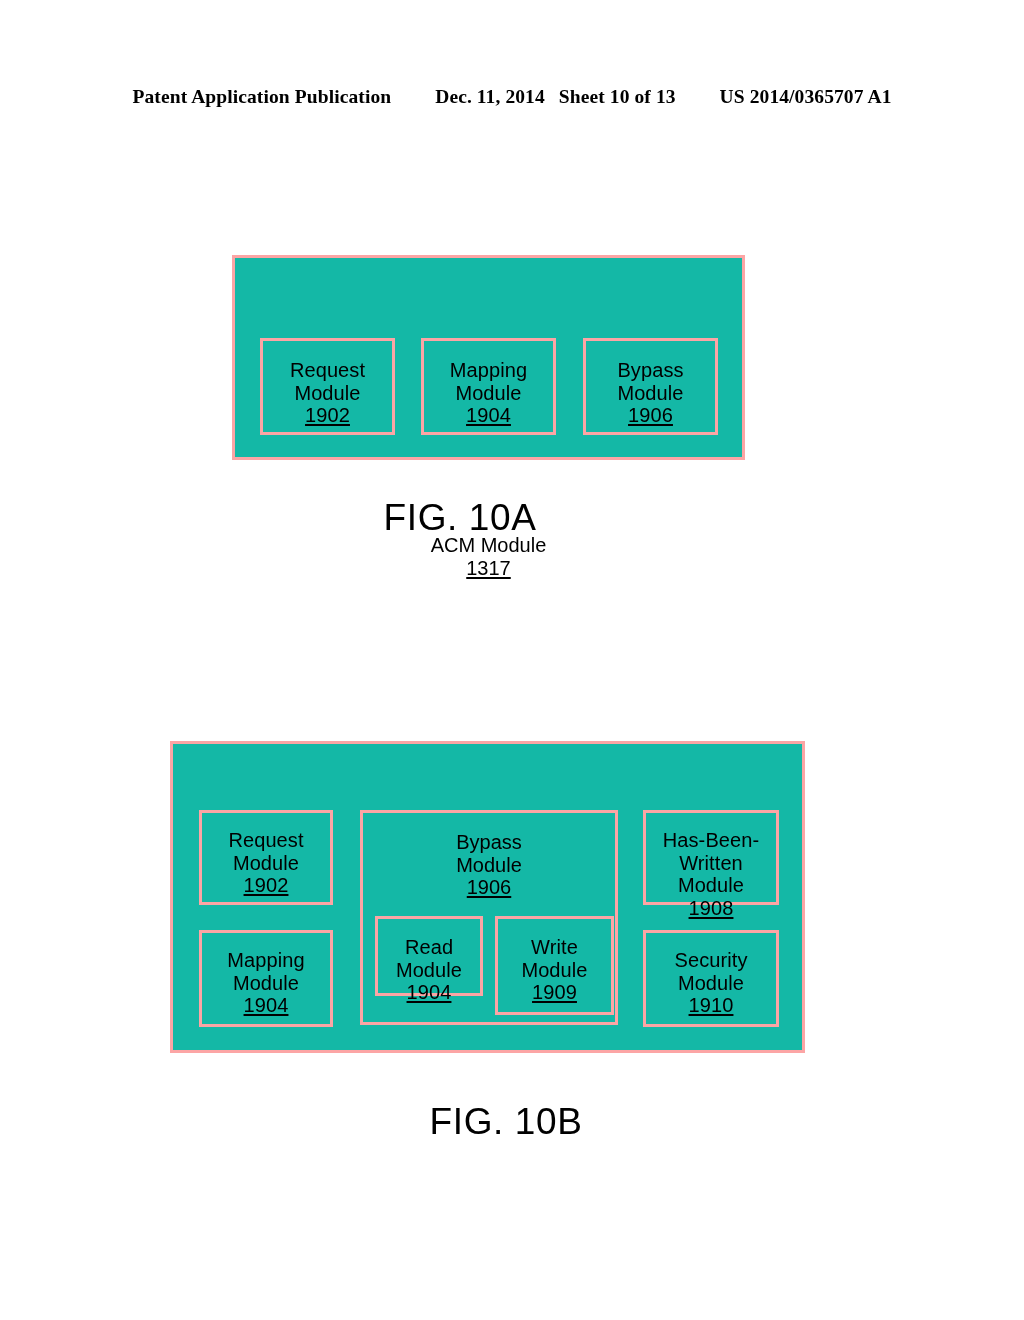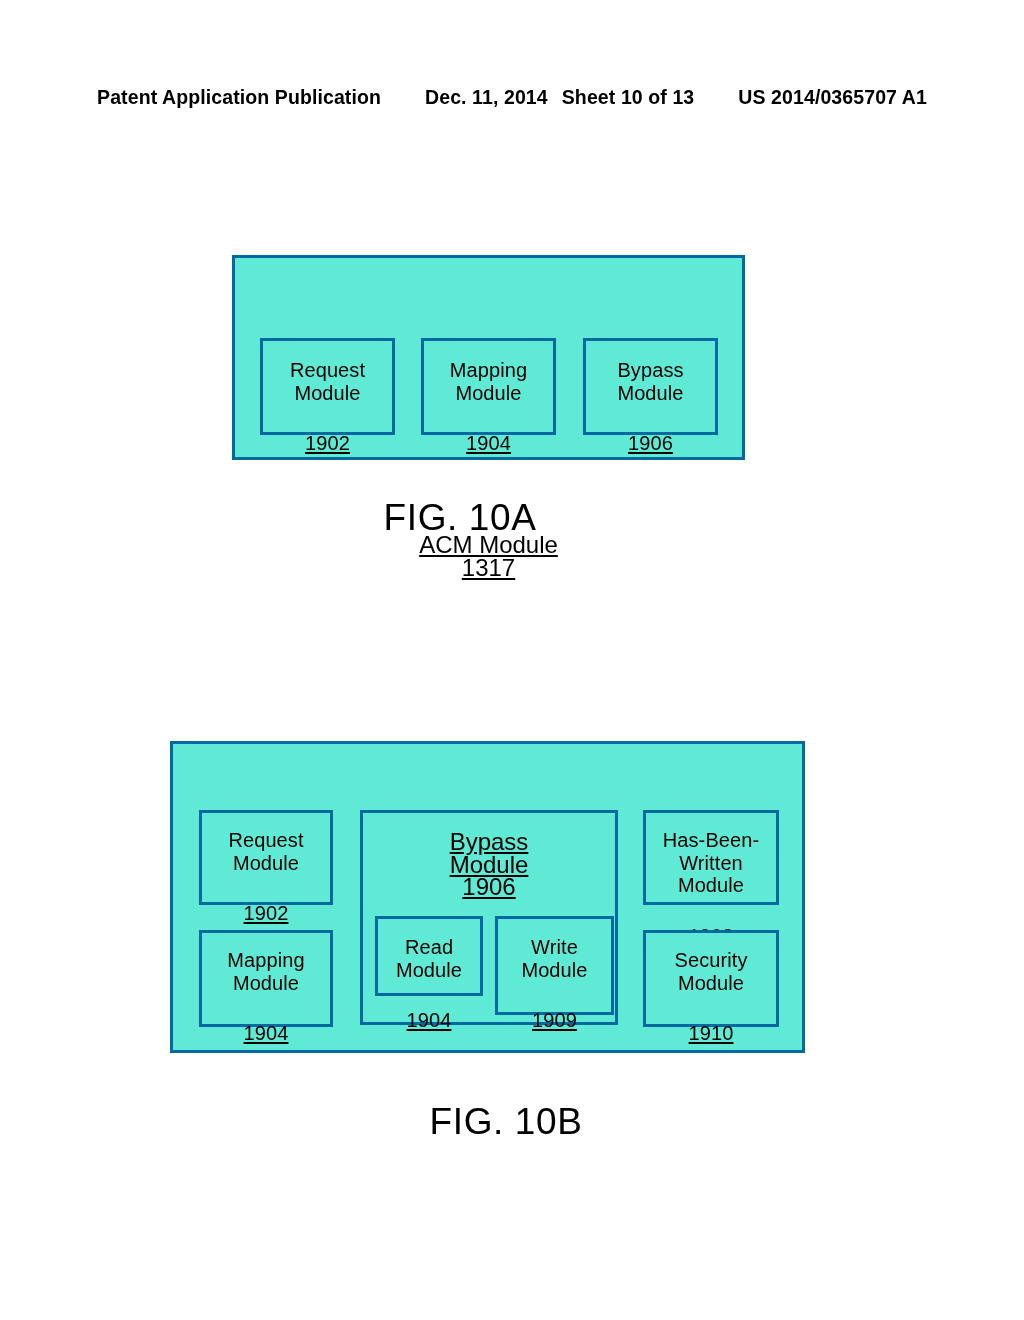--- a/index.html
+++ b/index.html
@@ -19,37 +19,37 @@
   
   .page-header {
     position: absolute;
     left: 0;
     top: 86px;
     width: 1024px;
     height: 30px;
     display: flex;
     align-items: baseline;
     justify-content: center;
-    font-family: Liberation Sans, sans-serif;
+    font-family: Liberation Serif, serif;
     font-weight: bold;
     font-size: 19.5px;
     letter-spacing: 0.1px;
     white-space: nowrap;
   }
   .hdr-pub   { margin-right: 44px; }
   .hdr-date  { margin-right: 14px; }
   .hdr-sheet { margin-right: 44px; }
   .hdr-num   { }
 
   
   .box {
     position: absolute;
     box-sizing: border-box;
-    background: #5eead4;
-    border: 3px solid #0369a1;
+    background: #14b8a6;
+    border: 3px solid #fca5a5;
     padding-left: 12px;
   }
   .box-outer {
     border-width: 3px;
   }
   .box-inner {
     border-width: 3px;
   }
 
   .module-text {
@@ -59,32 +59,30 @@
     text-align: center;
     font-size: 20px;
     line-height: 22.5px;
     letter-spacing: 0.1px;
   }
   .module-text .ln { display: block; }
   .module-text .ref {
     display: inline-block;
     text-decoration: underline;
     text-underline-offset: 2px;
-    margin-top: 28px;
   }
 
   
   .container-title {
     position: absolute;
     left: 0;
     width: 100%;
     text-align: center;
-    font-size: 24px;
+    font-size: 20px;
     line-height: 22.5px;
-    text-decoration: underline;
   }
   .container-title .ln { display: block; }
   .container-title .ref {
     display: inline-block;
     text-decoration: underline;
     text-underline-offset: 2px;
   }
 
   
   .fig-caption {

